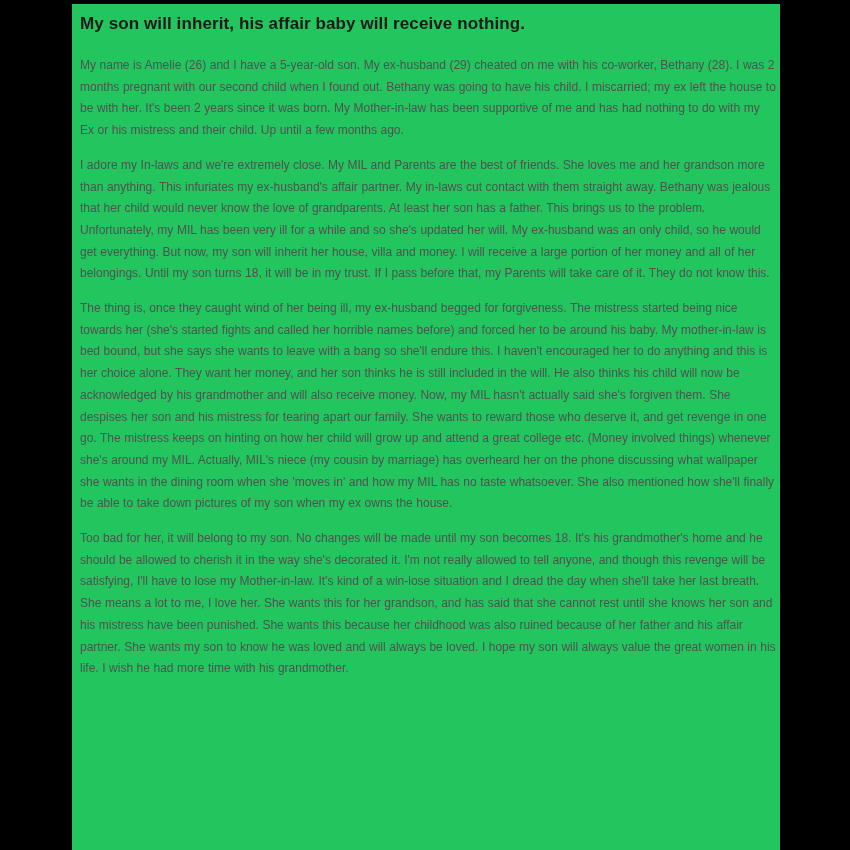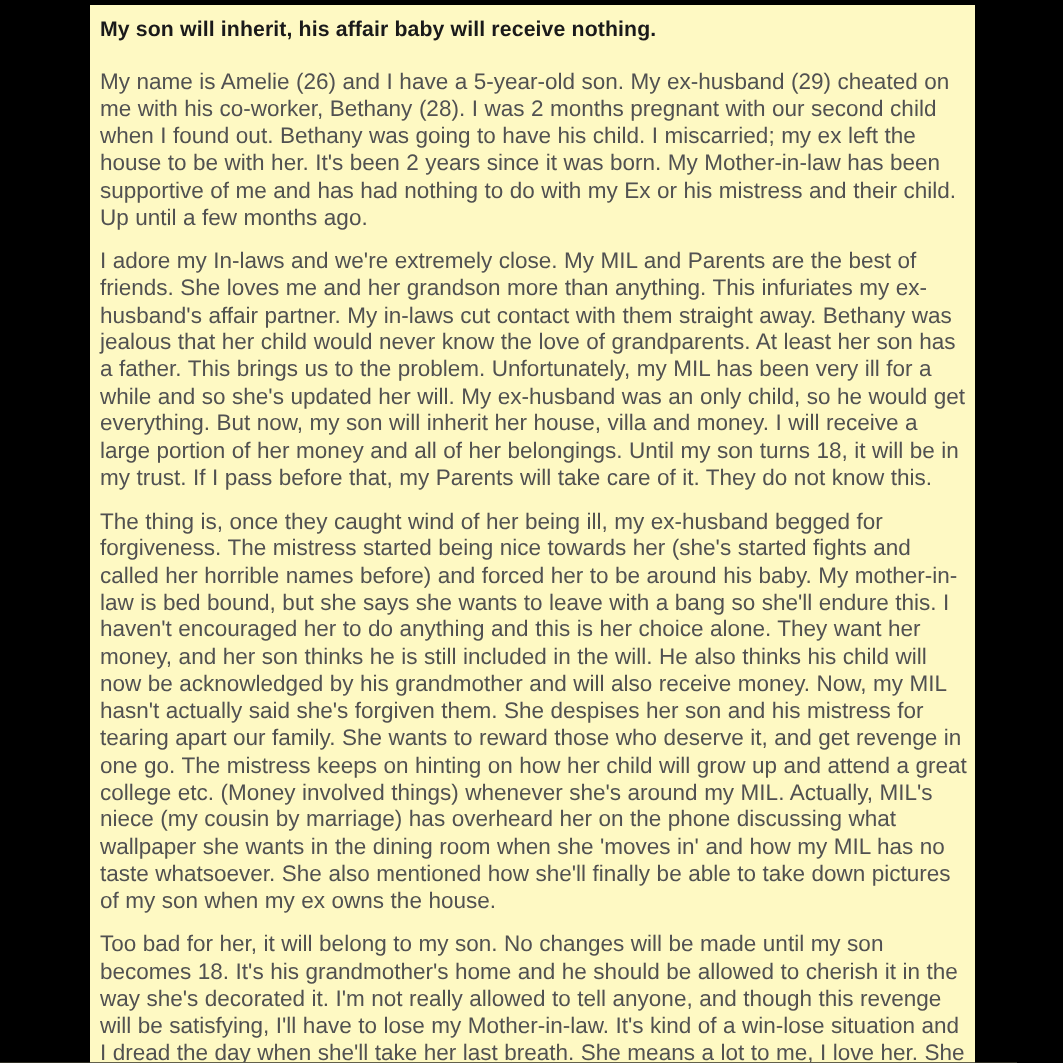--- a/index.html
+++ b/index.html
@@ -16,36 +16,36 @@
     width: 850px;
     height: 850px;
     background: #000000;
   }
   .post-card {
     position: absolute;
     left: 72px;
     top: 4px;
     width: 708px;
     height: 846px;
-    background: #fef9c3;
+    background: #22c55e;
     box-sizing: border-box;
     padding: 8px 4px 0 8px;
     overflow: hidden;
   }
   .post-title {
     margin: 0 0 19px 0;
     font-size: 17px;
     line-height: 24px;
     font-weight: bold;
     color: #1a1a1a;
     letter-spacing: 0.1px;
   }
   .post-paragraph {
     margin: 0 0 13px 0;
-    font-size: 18px;
+    font-size: 12px;
     line-height: 21.7px;
     color: #515151;
     word-spacing: 0.2px;
   }
 </style>
 </head>
 <body>
 
 <div class="stage">
   <div class="post-card">

